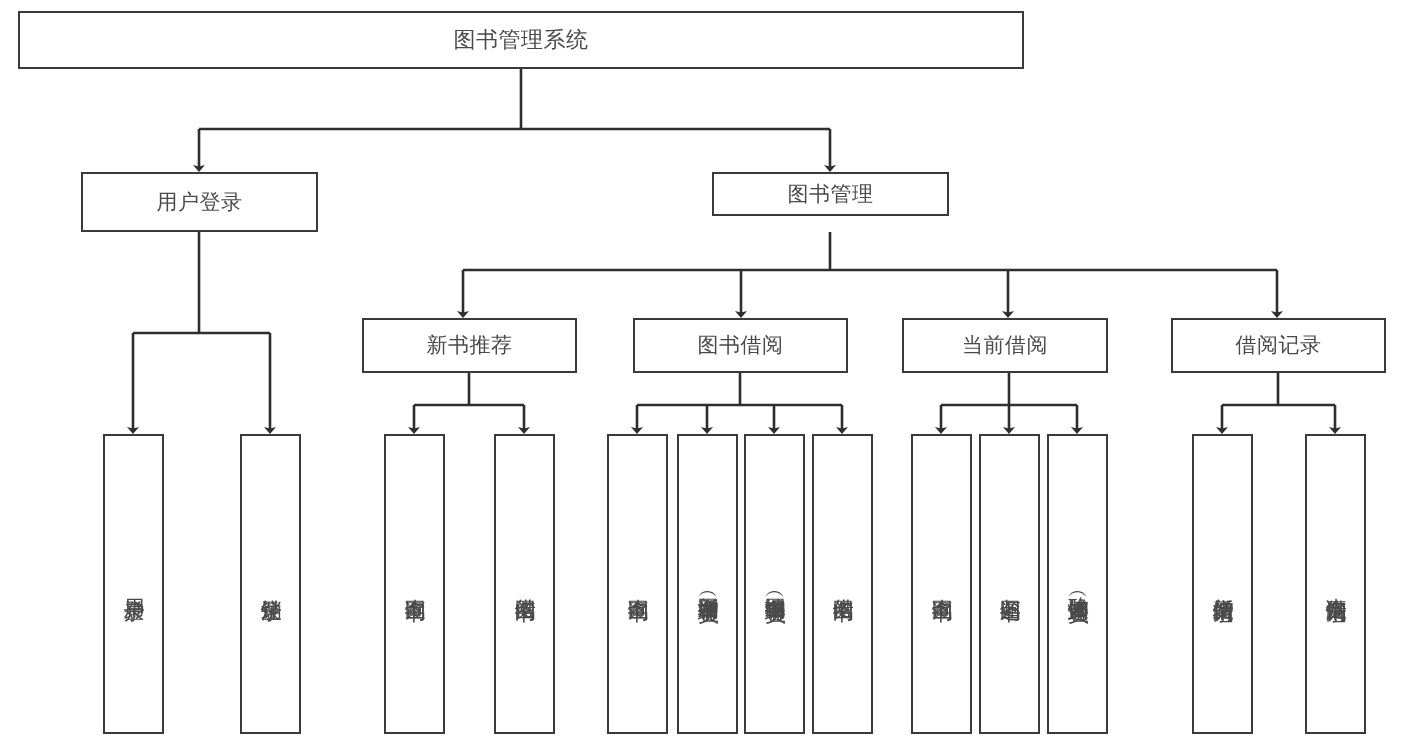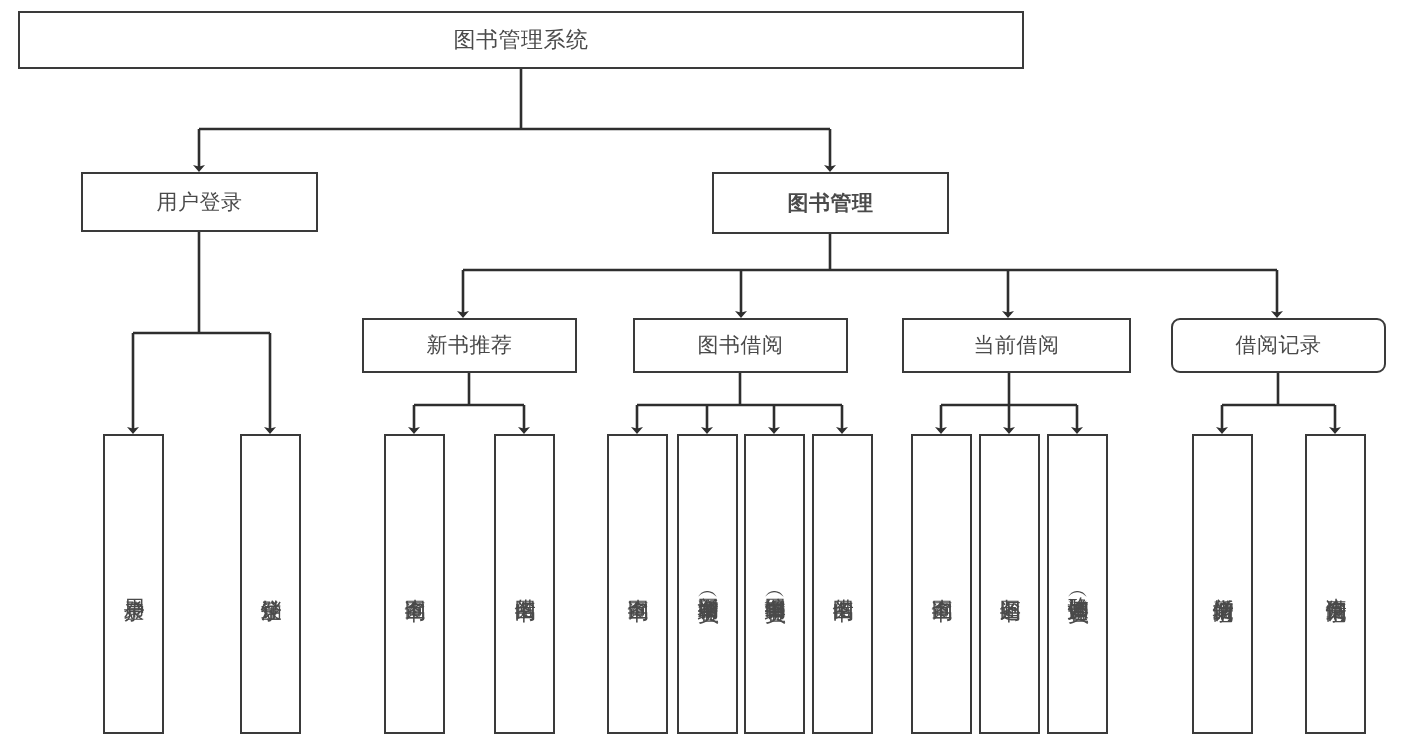--- a/index.html
+++ b/index.html
@@ -127,34 +127,34 @@
     </g>
   </svg>
 
   <div class="node root" style="left:18px; top:11px; width:1006px; height:58px;">
     <span class="label">图书管理系统</span>
   </div>
 
   <div class="node branch" style="left:81px; top:172px; width:237px; height:60px;">
     <span class="label">用户登录</span>
   </div>
-  <div class="node branch" style="left:712px; top:172px; width:237px; height:62px;font-weight:bold;">
+  <div class="node branch" style="left:712px; top:172px; width:237px; height:44px;">
     <span class="label">图书管理</span>
   </div>
 
   <div class="node branch" style="left:633px; top:318px; width:215px; height:55px;">
     <span class="label">图书借阅</span>
   </div>
   <div class="node branch" style="left:362px; top:318px; width:215px; height:55px;">
     <span class="label">新书推荐</span>
   </div>
-  <div class="node branch" style="left:902px; top:318px; width:229px; height:55px;">
+  <div class="node branch" style="left:902px; top:318px; width:206px; height:55px;">
     <span class="label">当前借阅</span>
   </div>
-  <div class="node branch" style="left:1171px; top:318px; width:215px; height:55px;border-radius:9px;">
+  <div class="node branch" style="left:1171px; top:318px; width:215px; height:55px;">
     <span class="label">借阅记录</span>
   </div>
 
   <div class="node leaf" style="left:103px; top:434px; width:61px; height:300px;">
     <span class="label">用户登录</span>
   </div>
   <div class="node leaf" style="left:240px; top:434px; width:61px; height:300px;">
     <span class="label">注销登录</span>
   </div>
 

